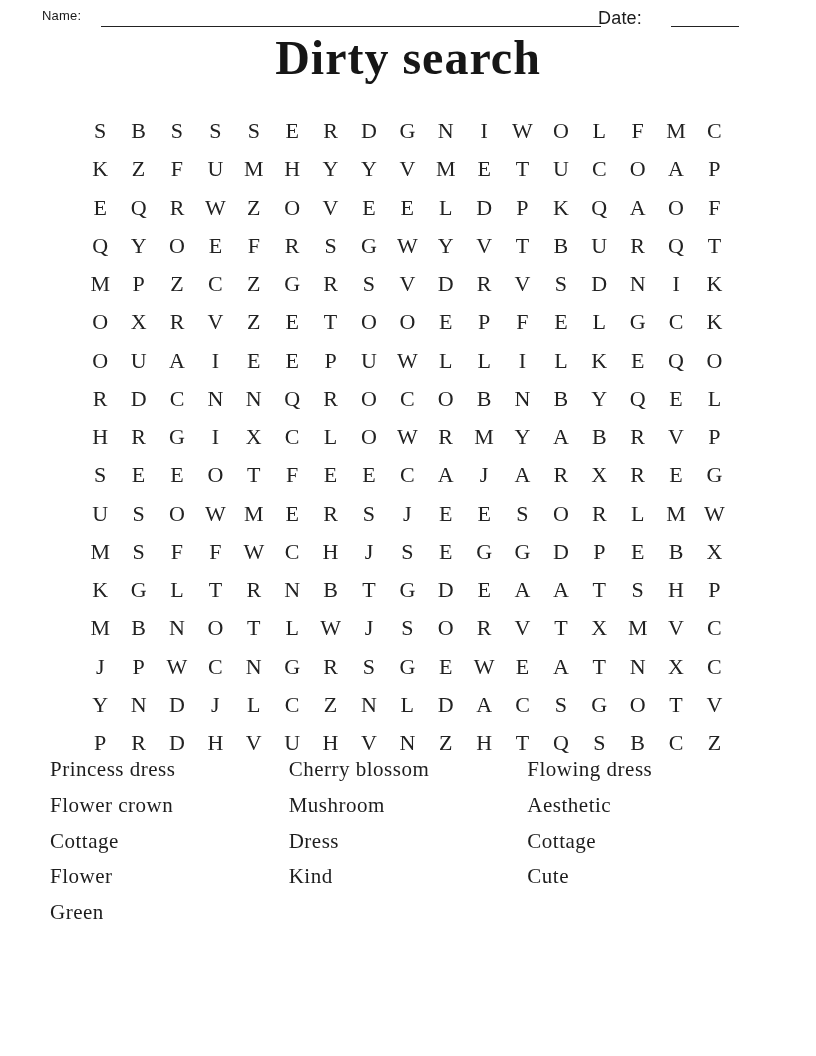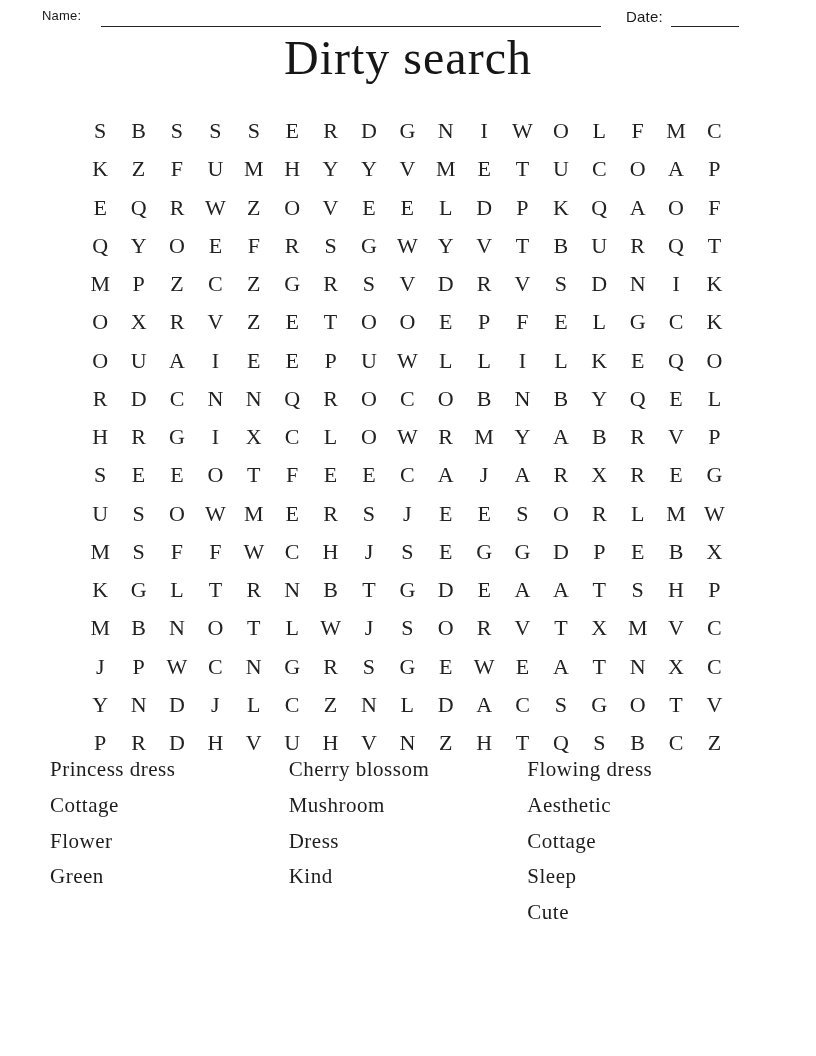--- a/index.html
+++ b/index.html
@@ -17,35 +17,35 @@
   .header { position: absolute; top: 6px; left: 0; width: 816px; height: 28px; }
   .name-label {
     position: absolute; left: 42px; top: 2px;
     font-size: 13px; font-weight: 400; letter-spacing: 0.2px;
   }
   .name-line {
     position: absolute; left: 101px; top: 20px; width: 500px; height: 0;
     border-bottom: 1.6px solid #222;
   }
   .date-label {
-    position: absolute; left: 626px; top: 2px;
-    font-size: 15px; font-weight: 400; letter-spacing: 0.2px;
+    position: absolute; left: 598px; top: 2px;
+    font-size: 18px; font-weight: 400; letter-spacing: 0.2px;
   }
   .date-line {
     position: absolute; left: 671px; top: 20px; width: 68px; height: 0;
     border-bottom: 1.6px solid #222;
   }
 
   
   .title {
     position: absolute; top: 30px; left: 0; width: 816px;
     text-align: center;
     font-family: cursive;
     font-size: 48px;
-    font-weight: 400;
+    font-weight: 700;
     color: #161616;
     letter-spacing: 1px;
   }
 
   
   .grid {
     position: absolute; left: 81px; top: 112px;
     display: grid;
     grid-template-columns: repeat(17, 38.4px);
     grid-auto-rows: 38.25px;
@@ -376,32 +376,32 @@
       <span class="cell">Q</span>
       <span class="cell">S</span>
       <span class="cell">B</span>
       <span class="cell">C</span>
       <span class="cell">Z</span>
     </div>
 
   <div class="words" id="word-list">
       <div class="word-col">
         <div class="word">Princess dress</div>
+        <div class="word">Flower crown</div>
         <div class="word">Cottage</div>
         <div class="word">Flower</div>
         <div class="word">Green</div>
       </div>
       <div class="word-col">
         <div class="word">Cherry blossom</div>
         <div class="word">Mushroom</div>
         <div class="word">Dress</div>
         <div class="word">Kind</div>
       </div>
       <div class="word-col">
         <div class="word">Flowing dress</div>
         <div class="word">Aesthetic</div>
         <div class="word">Cottage</div>
-        <div class="word">Sleep</div>
         <div class="word">Cute</div>
       </div>
     </div>
 
 </div>
 
 </body></html>

